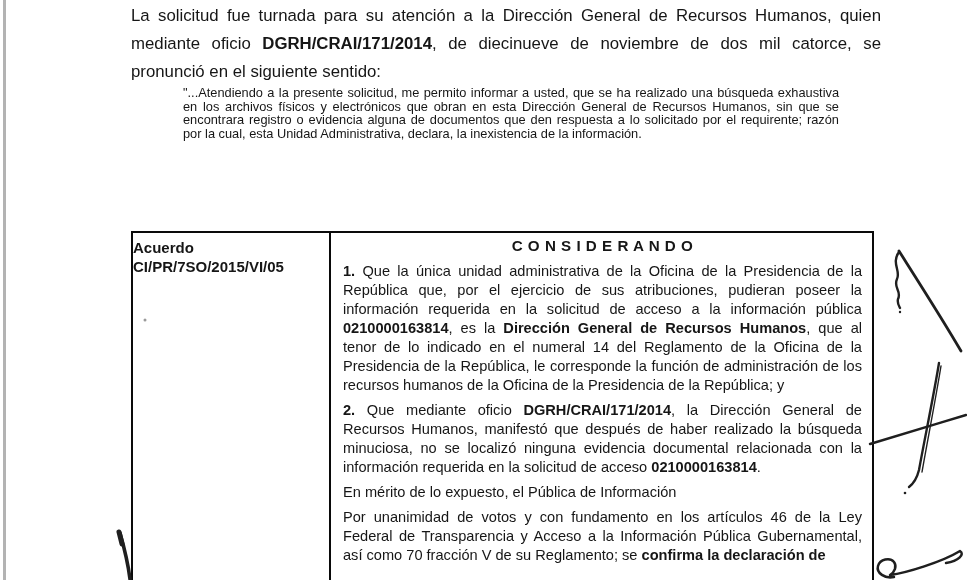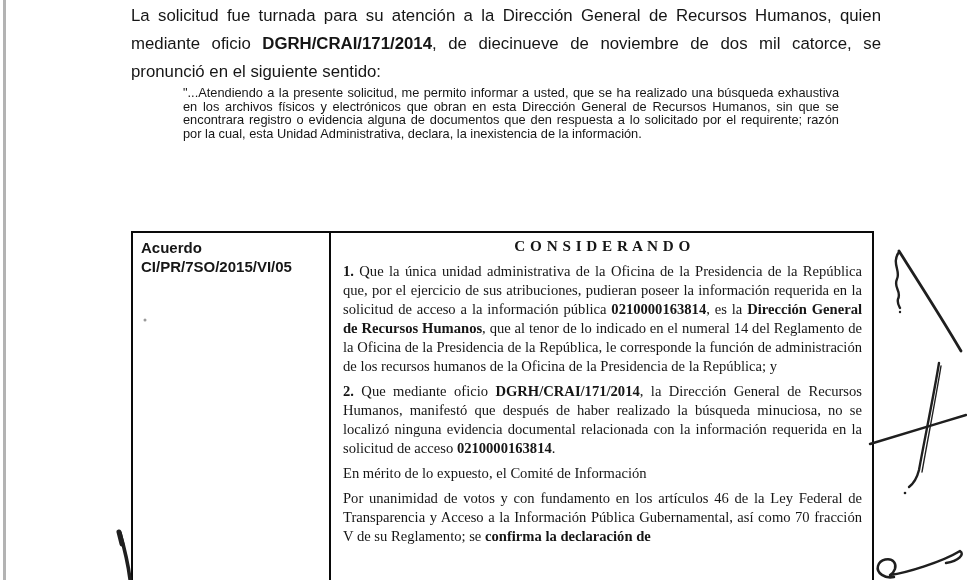--- a/index.html
+++ b/index.html
@@ -20,26 +20,26 @@
   }
   .quote p{margin:0;}
   .quote p + p{margin-top:8px;}
   .acuerdo-table{
     position:absolute;left:131px;top:231px;width:743px;height:349px;
     box-sizing:border-box;border:2px solid #0a0a0a;border-bottom:none;
     display:flex;align-items:stretch;
   }
   .cell-left{
     flex:0 0 198px;width:198px;border-right:2px solid #0a0a0a;
-    padding:5px 8px;box-sizing:border-box;
+    padding:5px 0;box-sizing:border-box;
     font-weight:bold;font-size:15px;line-height:19px;
   }
   .cell-right{
     flex:1;padding:2px 10px 0 12px;box-sizing:border-box;
-    font-size:14.6px;line-height:19px;font-family:Liberation Serif, serif;
+    font-size:14.6px;line-height:19px;
   }
   .cell-right p{margin:0 0 6px;text-align:justify;}
   .heading{
     text-align:center;font-weight:bold;font-size:15.2px;
     letter-spacing:0.5px;line-height:16px;margin:3px 0 8px;
   }
   .heading.resuelve{margin:1px 0 6px;}
   b{font-weight:bold;}
   .ink{position:absolute;left:0;top:0;pointer-events:none;}
 </style>
@@ -58,21 +58,21 @@
 
   <div class="acuerdo-table">
     <div class="cell-left">
       <div>Acuerdo</div>
       <div>CI/PR/7SO/2015/VI/05</div>
     </div>
     <div class="cell-right">
       <div class="heading">C O N S I D E R A N D O</div>
       <p><b>1.</b> Que la única unidad administrativa de la Oficina de la Presidencia de la República que, por el ejercicio de sus atribuciones, pudieran poseer la información requerida en la solicitud de acceso a la información pública <b>0210000163814</b>, es la <b>Dirección General de Recursos Humanos</b>, que al tenor de lo indicado en el numeral 14 del Reglamento de la Oficina de la Presidencia de la República, le corresponde la función de administración de los recursos humanos de la Oficina de la Presidencia de la República; y</p>
       <p><b>2.</b> Que mediante oficio <b>DGRH/CRAI/171/2014</b>, la Dirección General de Recursos Humanos, manifestó que después de haber realizado la búsqueda minuciosa, no se localizó ninguna evidencia documental relacionada con la información requerida en la solicitud de acceso <b>0210000163814</b>.</p>
-      <p>En mérito de lo expuesto, el Comité de Información</p>
+      <p>En mérito de lo expuesto, el Pública de Información</p>
       <p>Por unanimidad de votos y con fundamento en los artículos 46 de la Ley Federal de Transparencia y Acceso a la Información Pública Gubernamental, así como 70 fracción V de su Reglamento; se <b>confirma la declaración de</b></p>
     </div>
   </div>
 
   <svg class="ink" width="967" height="580" viewBox="0 0 967 580">
     <g stroke="#1f1f1f" fill="none" stroke-linecap="round" stroke-linejoin="round">
       <g>
         <path d="M899,251 C918,281 943,320 961,351" stroke-width="2.8"></path>
         <path d="M899,252 C891,263 901,271 897,279 C893,288 902,291 898,299 C897,303 899,306 900,308" stroke-width="2.4"></path>
         <circle cx="900" cy="312" r="1.2" fill="#1f1f1f" stroke="none"></circle>

